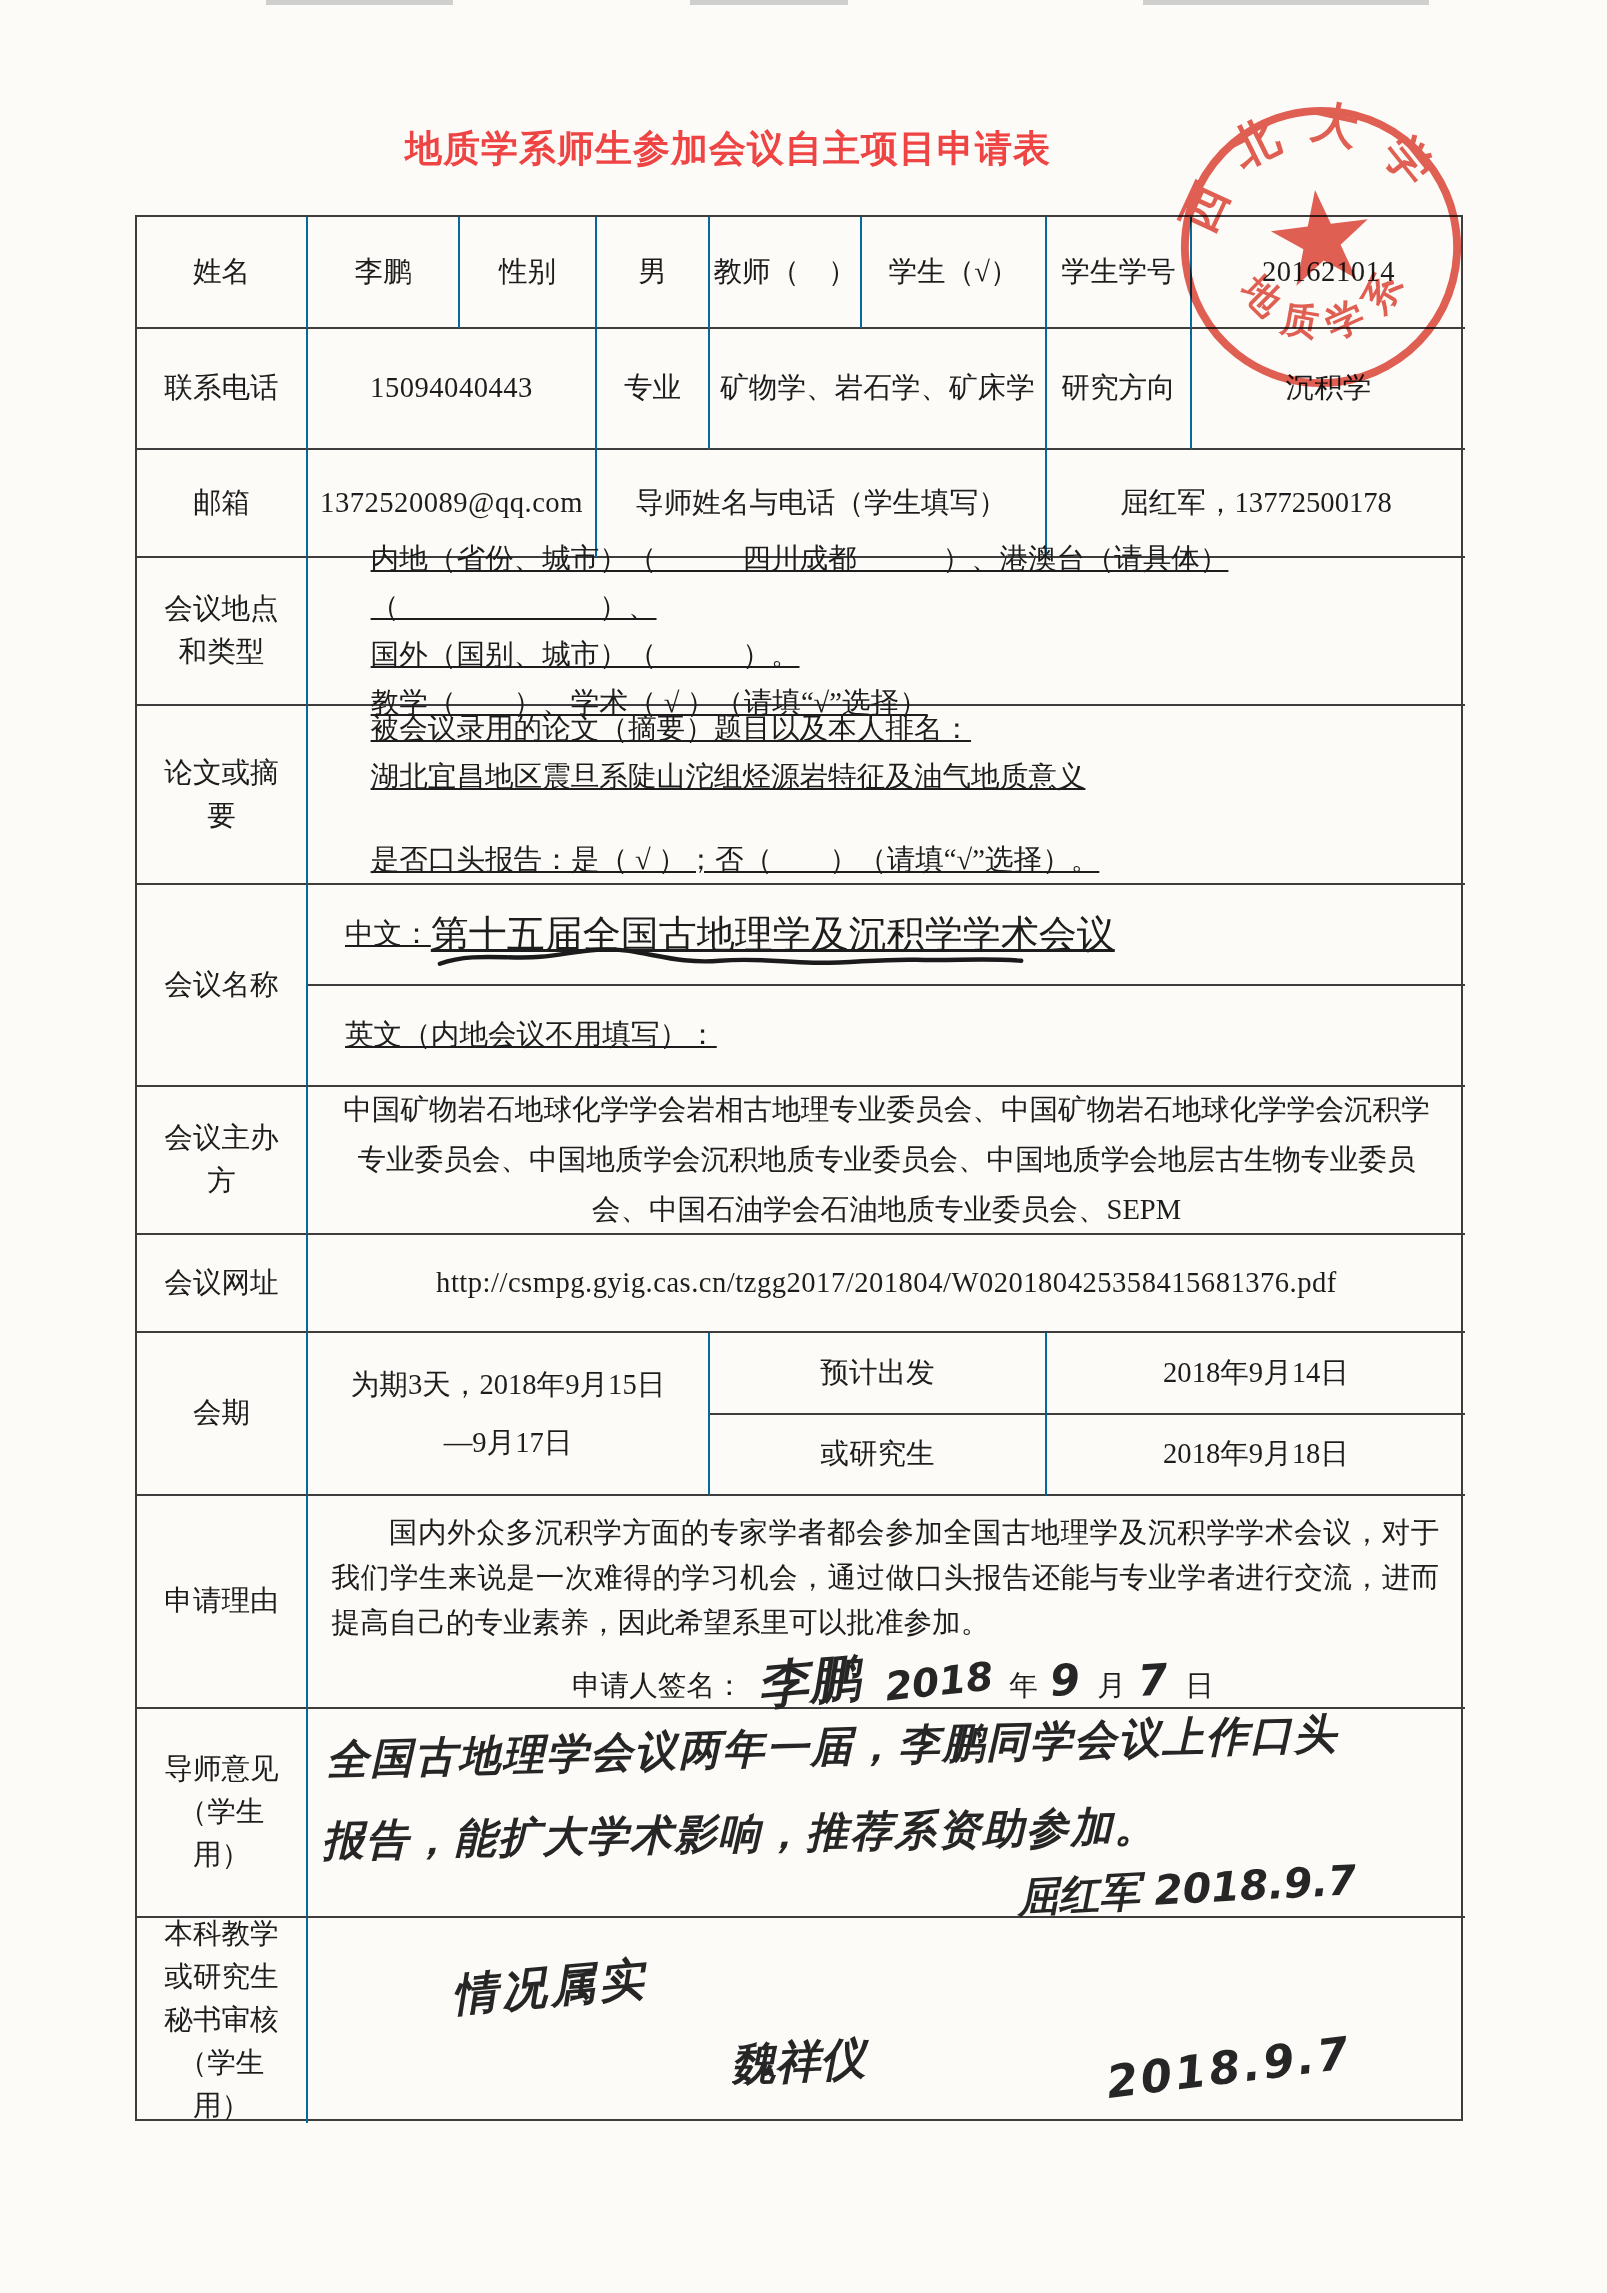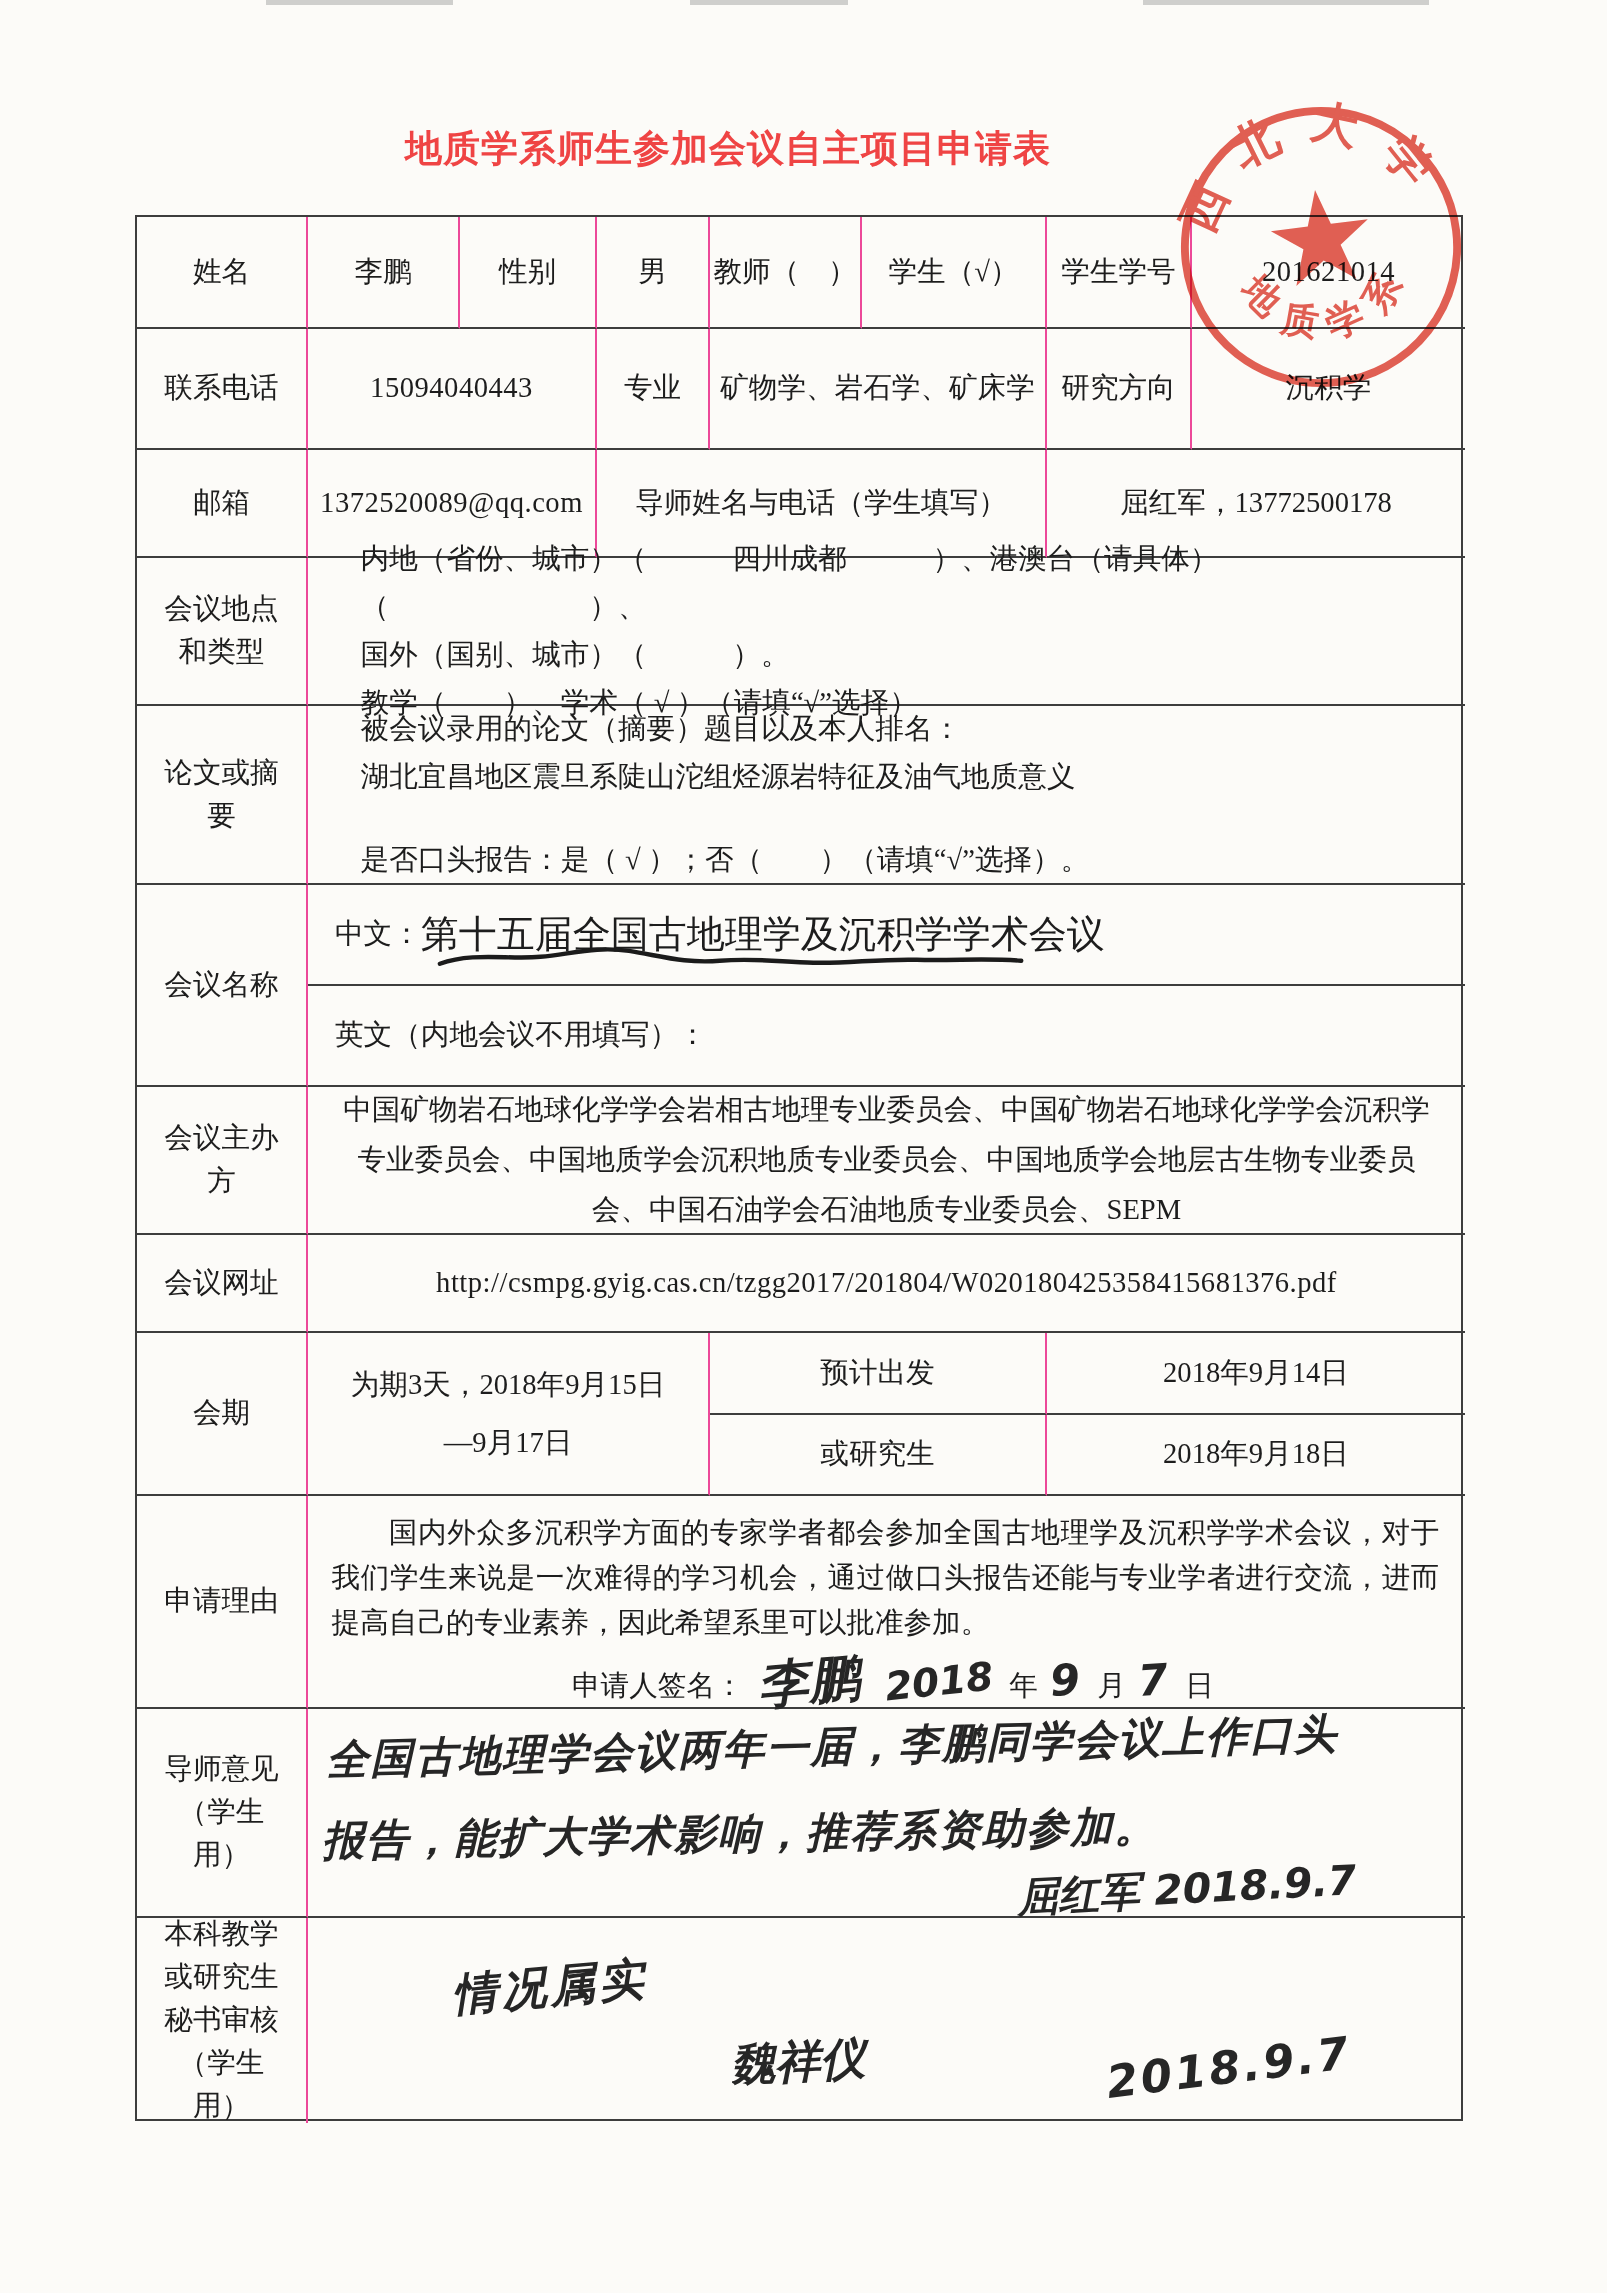--- a/index.html
+++ b/index.html
@@ -19,29 +19,29 @@
   }
   .form-table {
     position:absolute; left:135px; top:215px;
     display:grid;
     grid-template-columns: 171px 152px 137px 113px 152px 185px 145px 273px;
     grid-template-rows: 112px 121px 108px 148px 179px 101px 101px 148px 98px 82px 81px 213px 209px 205px;
     border:2px solid #3d3d3d;
     width:1328px; height:1906px;
   }
   .cell {
-    border-right:2px solid #ec4899;
+    border-right:2px solid #0369a1;
     border-bottom:2px solid #3d3d3d;
     display:flex; align-items:center; justify-content:center;
     font-size:28.6px; line-height:1.5; position:relative;
     white-space:pre-line; text-align:center;
   }
   .cell.er { border-right:none; }
   .cell.eb { border-bottom:none; }
-  .cell.left { justify-content:flex-start; text-align:left; padding-left:27px; padding-right:11.8px; }
+  .cell.left { justify-content:flex-start; text-align:left; padding-left:37px; padding-right:11.8px;text-decoration:underline; }
   .cell.top { align-items:flex-start; }
   .lines { display:flex; flex-direction:column; align-items:flex-start; width:100%; padding:9.9px 13.8px 9.9px 25.6px; }
   .lines > div { line-height:1.68; text-align:left; }
   .gap-top { margin-top:35px; }
   .serifnum { letter-spacing:0.5px; }
   .organizer-text { padding:9.9px 23.6px; line-height:1.75; }
   .reason-par { padding:13.8px 25.6px 0 23.6px; text-indent:2em; text-align:justify; line-height:1.58; width:100%; }
   .sign-line { position:absolute; left:264px; top:144px; display:flex; align-items:baseline; }
   .hand {
     font-family:"DejaVu Sans", sans-serif;

